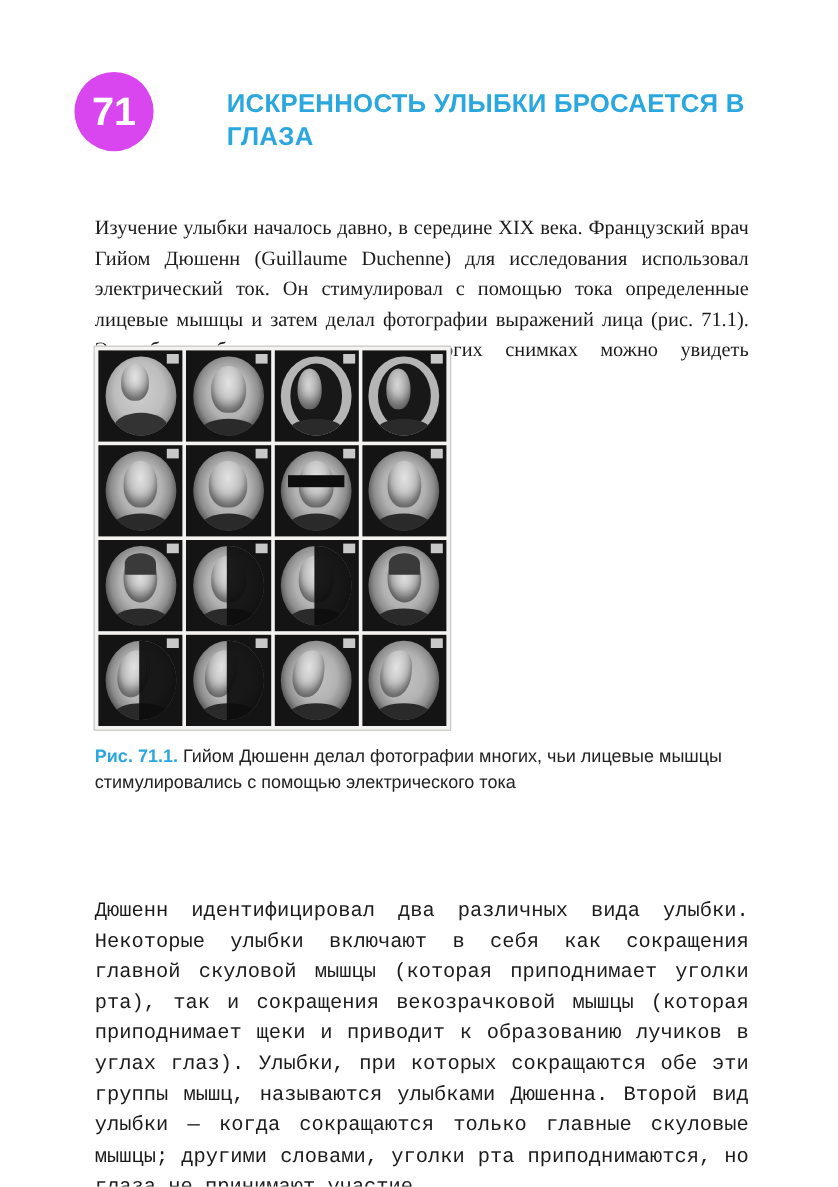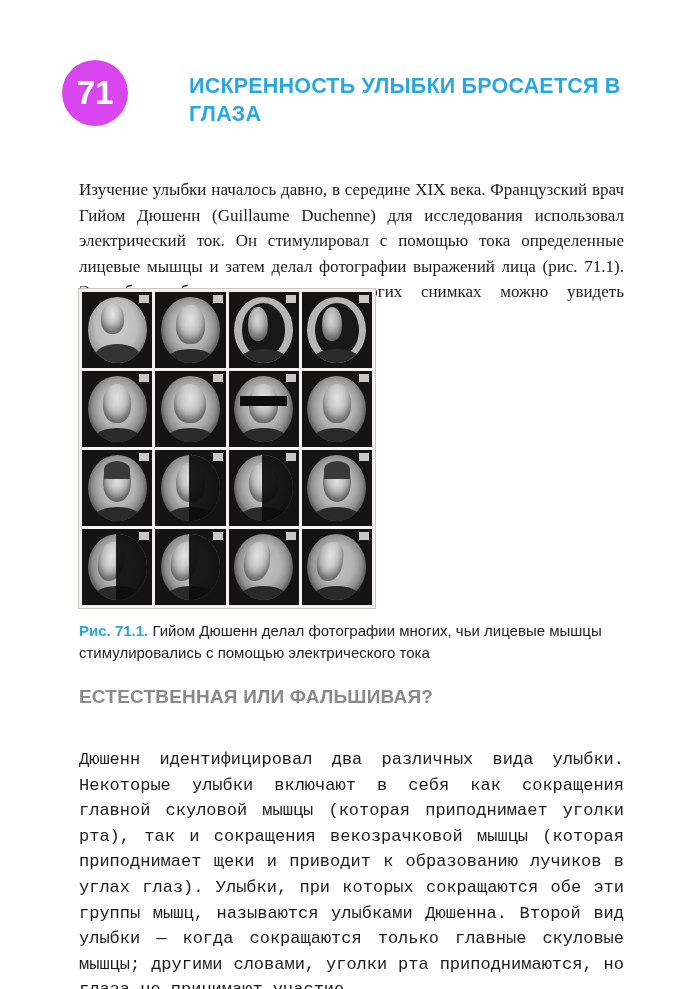--- a/index.html
+++ b/index.html
@@ -205,18 +205,17 @@
             <div class="head"></div>
             <div class="sh"></div>
           </div>
           <span class="tag"></span>
         </div>
       </div>
   </div>
 
   <div class="caption"><span class="fig-label">Рис. 71.1.</span><span> Гийом Дюшенн делал фотографии многих, чьи лицевые мышцы стимулировались с помощью электрического тока</span></div>
 
-  <div class="sec-heading">ЕСТЕСТВЕННАЯ ИЛИ ФАЛЬШИВАЯ?</div>
 
   <p class="para para2">Дюшенн идентифицировал два различных вида улыбки. Некоторые улыбки включают в себя как сокращения главной скуловой мышцы (которая приподнимает уголки рта), так и сокращения векозрачковой мышцы (которая приподнимает щеки и приводит к образованию лучиков в углах глаз). Улыбки, при которых сокращаются обе эти группы мышц, называются улыбками Дюшенна. Второй вид улыбки — когда сокращаются только главные скуловые мышцы; другими словами, уголки рта приподнимаются, но глаза не принимают участие.</p>
 
 
 </div>
 
 </body></html>

